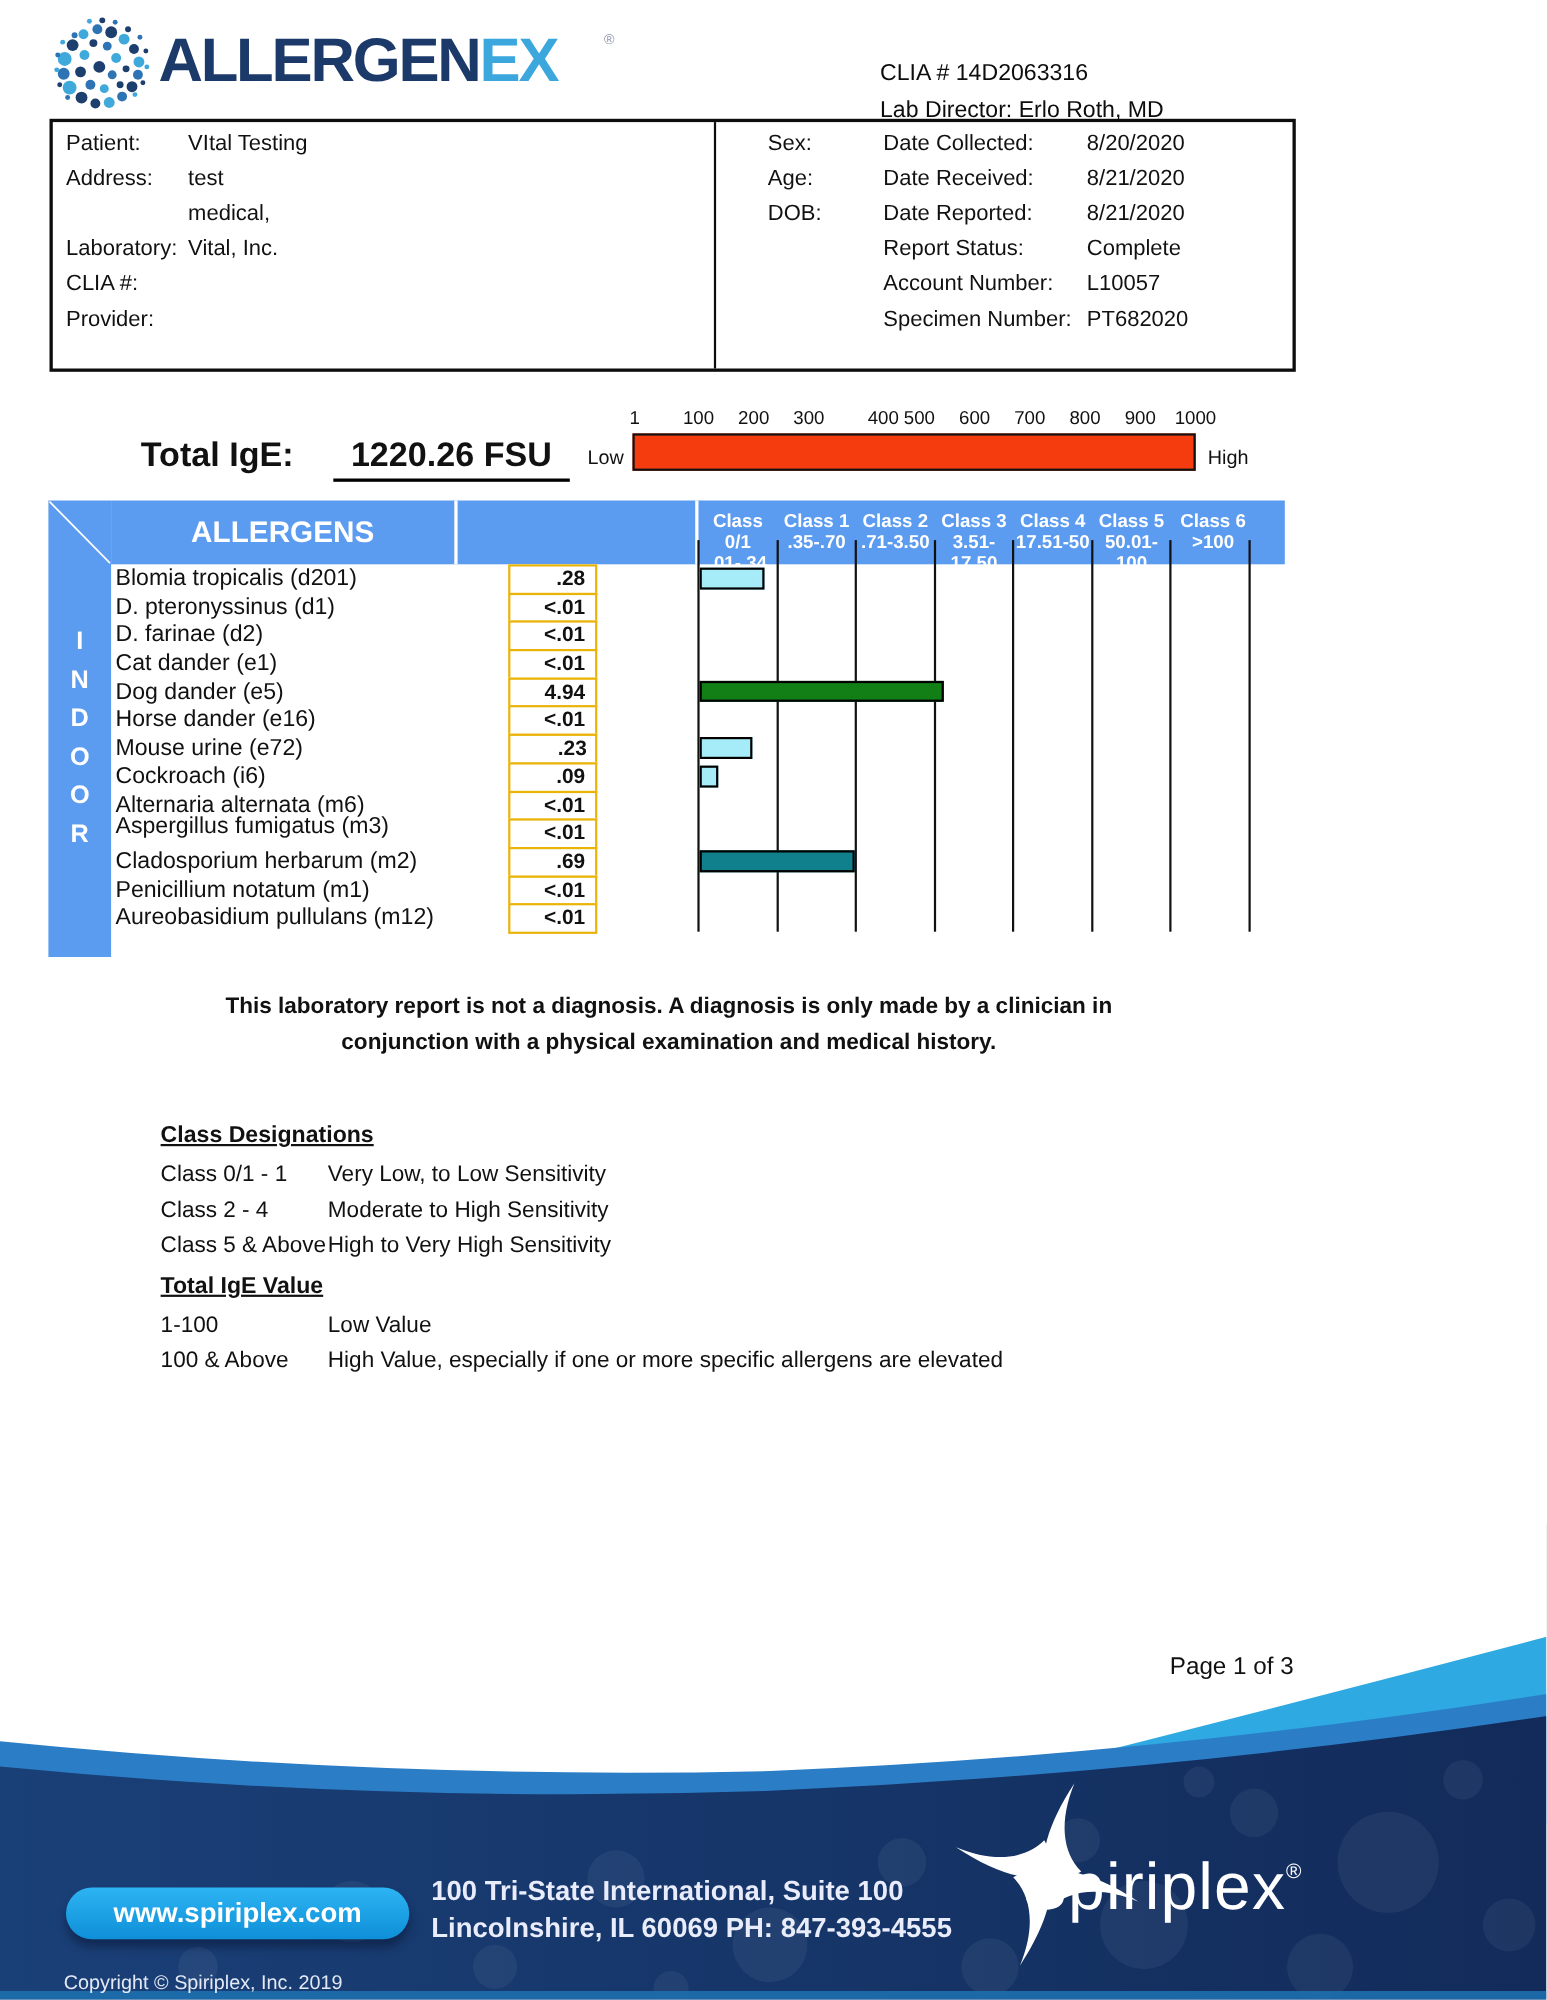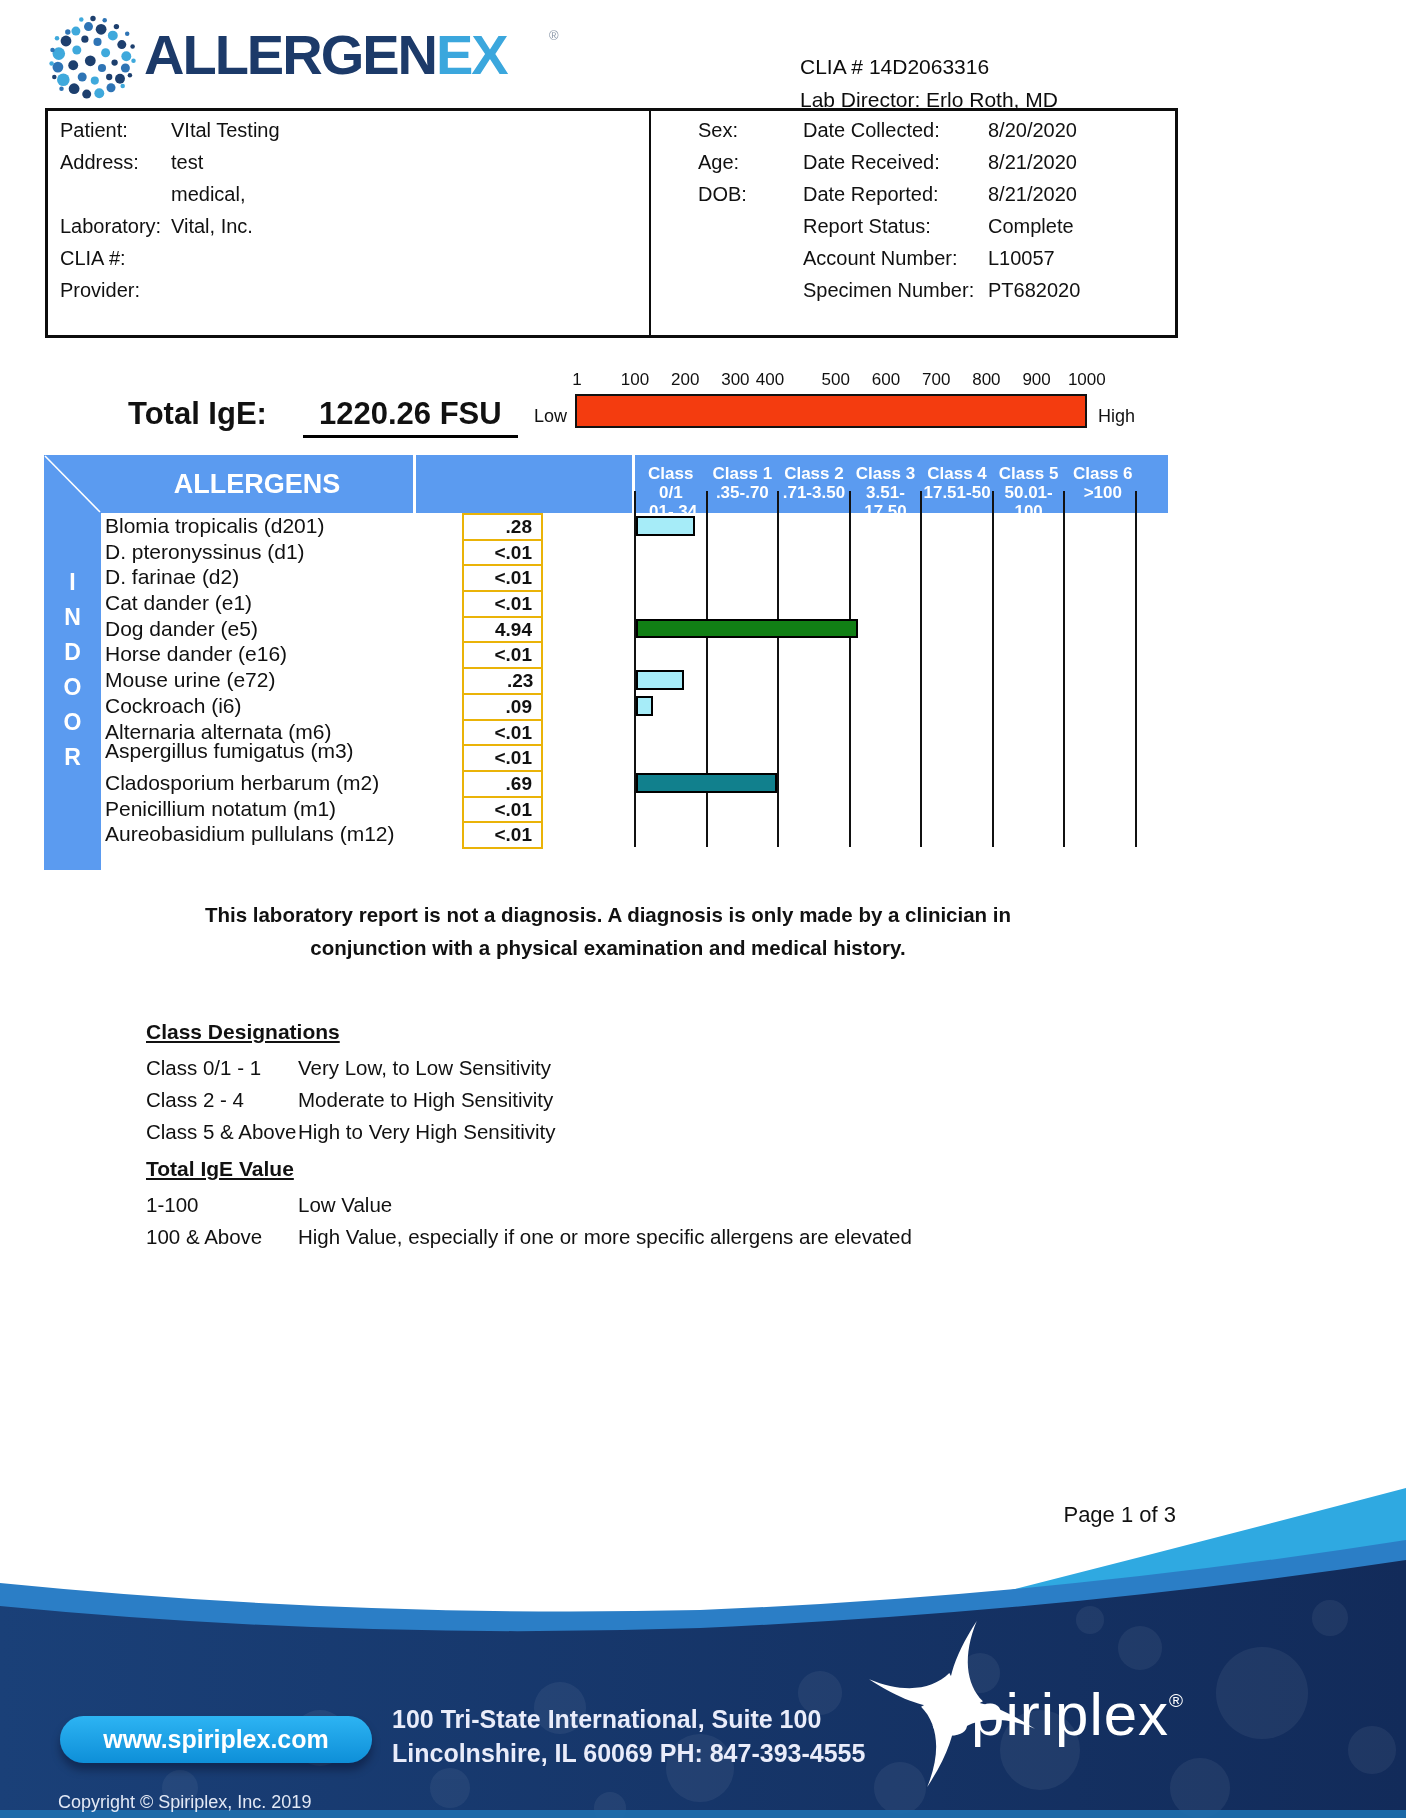--- a/index.html
+++ b/index.html
@@ -166,21 +166,21 @@
 
   <div class="tige-label">Total IgE:</div>
   <div class="tige-value">1220.26 FSU</div>
   <div class="lowhigh" style="left:534px;top:406px;">Low</div>
   <div class="scale">
     <div class="scale-ticks" id="scale-ticks">
         <div class="scale-tick" style="left: 2px;">1</div>
         <div class="scale-tick" style="left: 60px;">100</div>
         <div class="scale-tick" style="left: 110.2px;">200</div>
         <div class="scale-tick" style="left: 160.4px;">300</div>
-        <div class="scale-tick" style="left: 195px;">400</div>
+        <div class="scale-tick" style="left: 228px;">400</div>
         <div class="scale-tick" style="left: 260.8px;">500</div>
         <div class="scale-tick" style="left: 311px;">600</div>
         <div class="scale-tick" style="left: 361.2px;">700</div>
         <div class="scale-tick" style="left: 411.4px;">800</div>
         <div class="scale-tick" style="left: 461.6px;">900</div>
         <div class="scale-tick" style="left: 511.8px;">1000</div>
       </div>
     <div class="scale-bar" id="scale-bar" style="background: rgb(244, 60, 15);"></div>
   </div>
   <div class="lowhigh" style="left:1098px;top:406px;">High</div>

